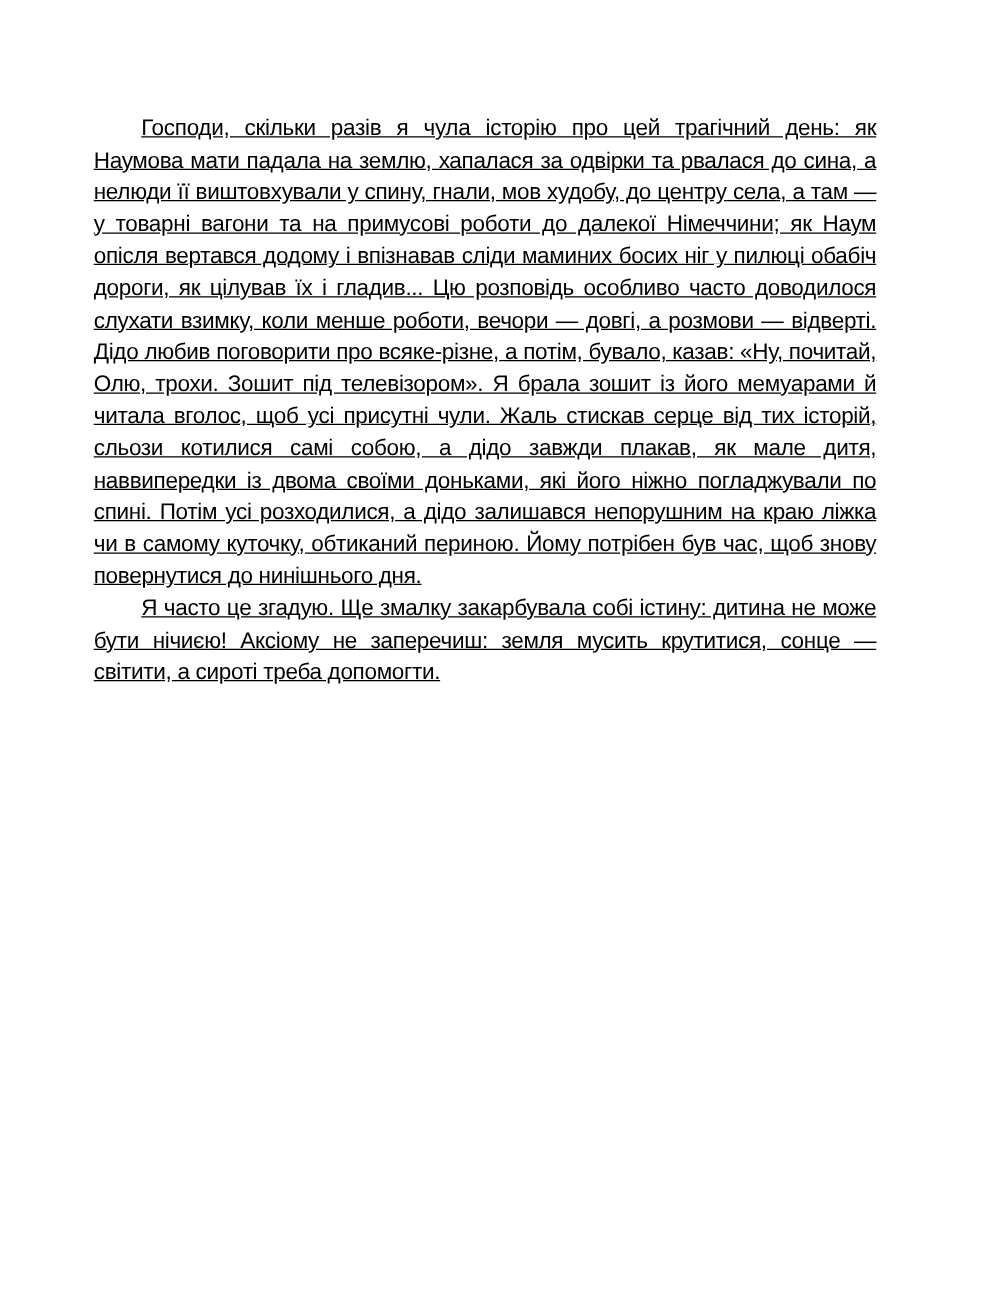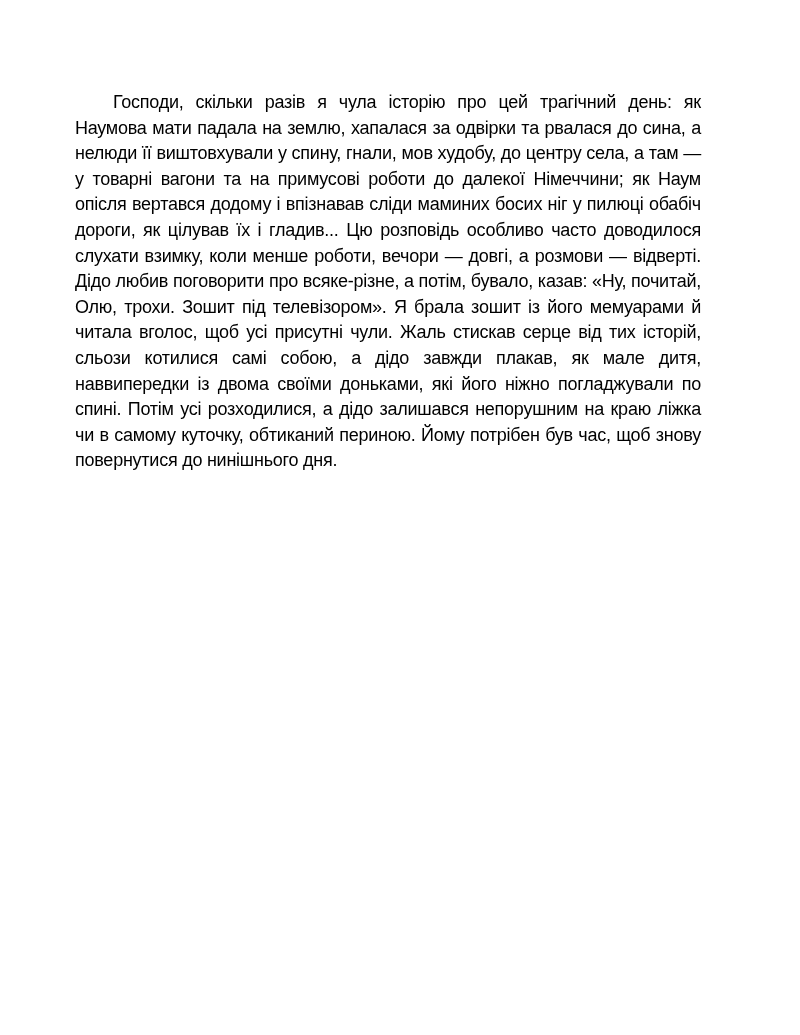--- a/index.html
+++ b/index.html
@@ -22,20 +22,22 @@
     font-size: 18px;
     line-height: 25.6px;
     letter-spacing: -0.25px;
     color: #000000;
     text-align: justify;
   }
   .book-page p {
     margin: 0;
     padding: 0;
     text-indent: 38px;
+    text-decoration: underline;
   }
 </style>
 </head>
 <body>
 
 <div class="book-page">
   <p>Господи, скільки разів я чула історію про цей трагічний день: як Наумова мати падала на землю, хапалася за одвірки та рвалася до сина, а нелюди її виштовхували у спину, гнали, мов худобу, до центру села, а там — у товарні вагони та на примусові роботи до далекої Німеччини; як Наум опісля вертався додому і впізнавав сліди маминих босих ніг у пилюці обабіч дороги, як цілував їх і гладив... Цю розповідь особливо часто доводилося слухати взимку, коли менше роботи, вечори — довгі, а розмови — відверті. Дідо любив поговорити про всяке-різне, а потім, бувало, казав: «Ну, почитай, Олю, трохи. Зошит під телевізором». Я брала зошит із його мемуарами й читала вголос, щоб усі присутні чули. Жаль стискав серце від тих історій, сльози котилися самі собою, а дідо завжди плакав, як мале дитя, наввипередки із двома своїми доньками, які його ніжно погладжували по спині. Потім усі розходилися, а дідо залишався непорушним на краю ліжка чи в самому куточку, обтиканий периною. Йому потрібен був час, щоб знову повернутися до нинішнього дня.</p>
+  <p>Я часто це згадую. Ще змалку закарбувала собі істину: дитина не може бути нічиєю! Аксіому не заперечиш: земля мусить крутитися, сонце — світити, а сироті треба допомогти.</p>
 </div>
 
 </body></html>

